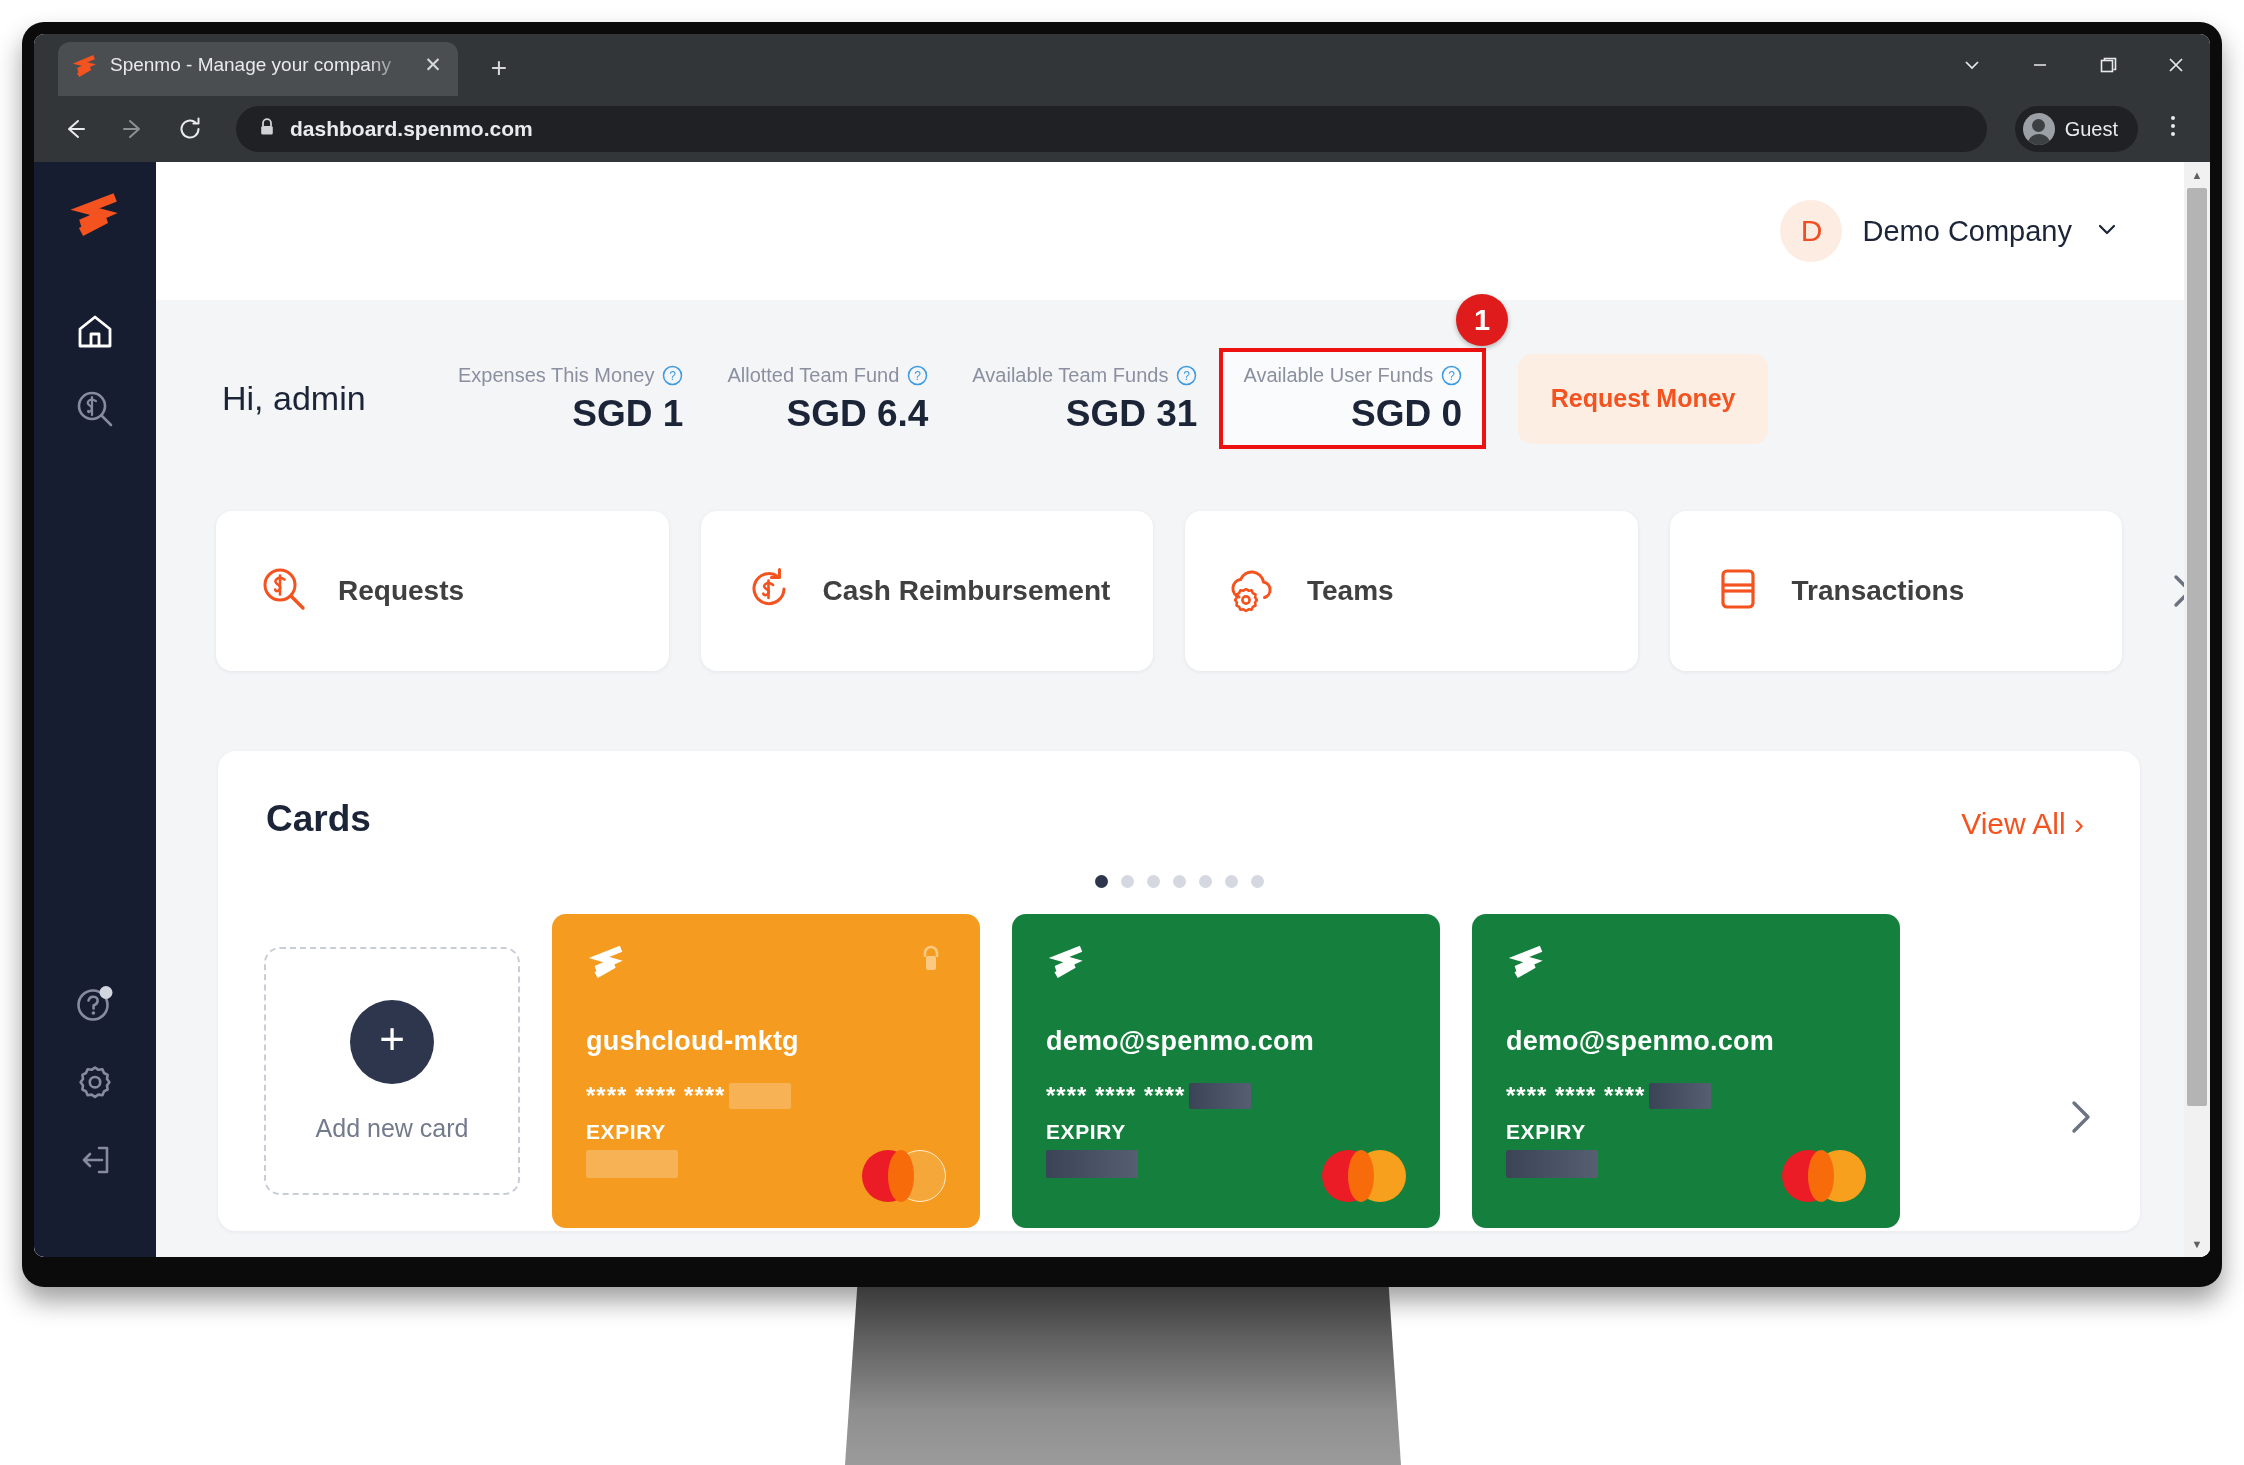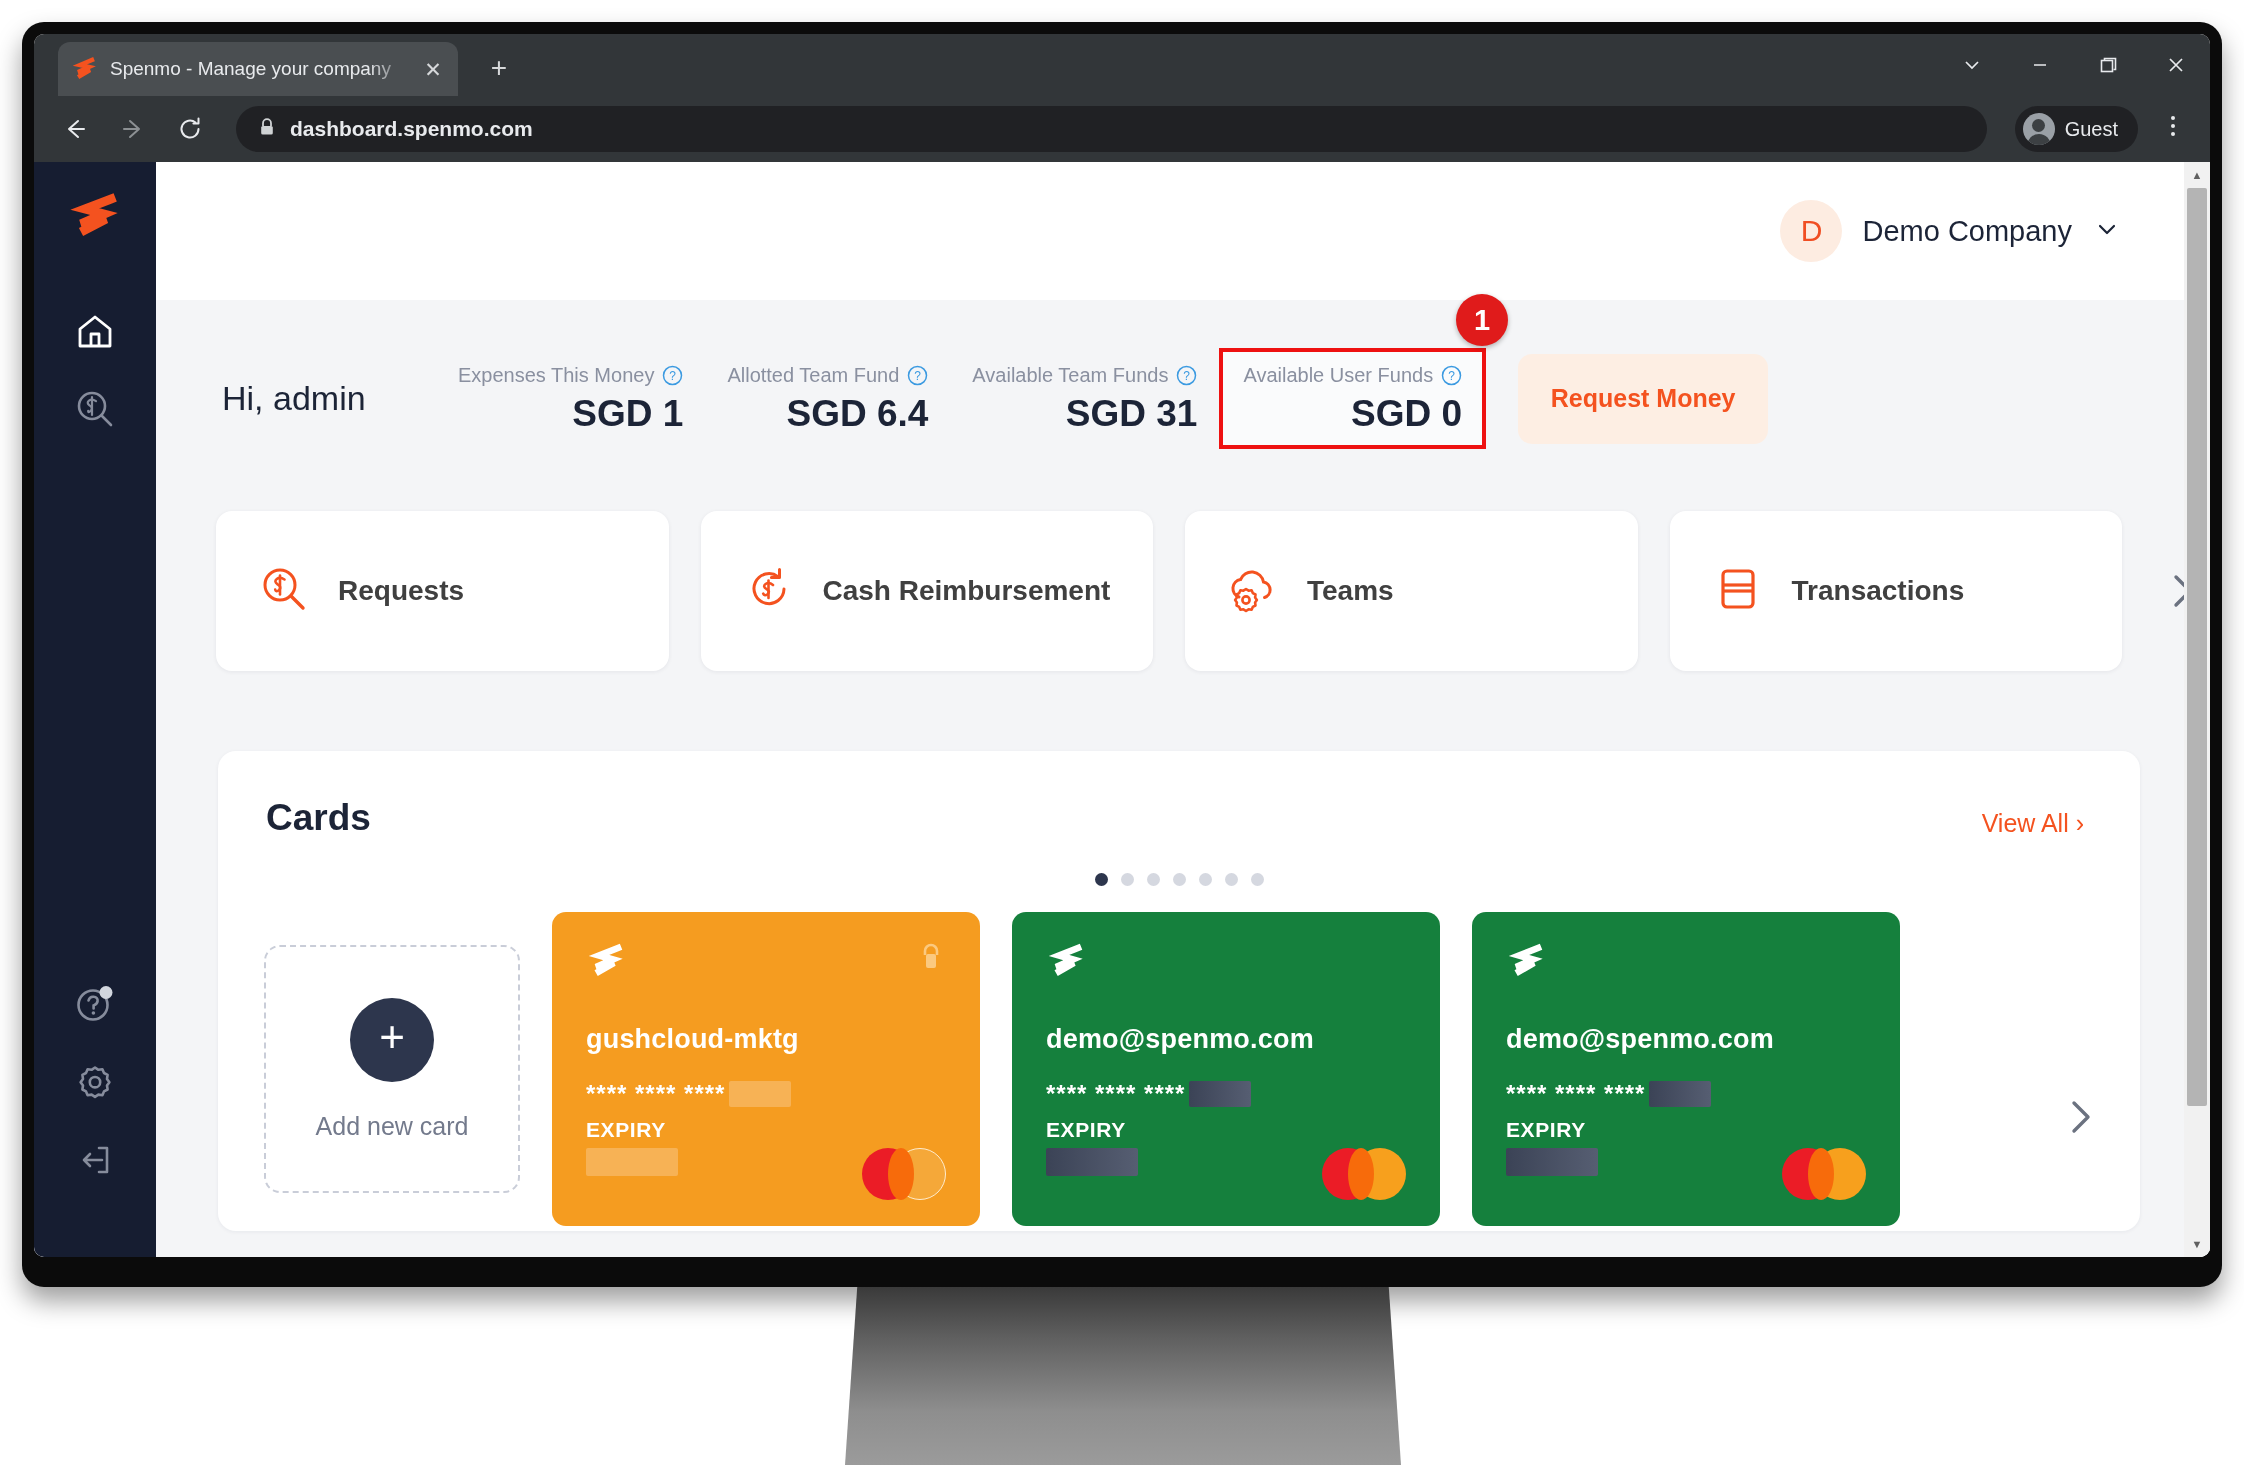--- a/index.html
+++ b/index.html
@@ -39,22 +39,22 @@
   #browser-tabstrip {
     position: relative;
     height: 62px;
     background: #323639;
   }
   #tab {
     position: absolute; left: 24px; top: 8px;
     width: 400px; height: 54px;
     background: #4a4e51;
     border-radius: 12px 12px 0 0;
-    display: flex; align-items: center;
-    padding: 0 14px;
+    display: flex; 
+    padding: 12px 14px;
     gap: 12px;
   }
   #tab .favicon { width: 26px; height: 26px; flex: 0 0 26px; position: relative; }
   #tab .tab-title {
     flex: 1 1 auto;
     color: #e8eaed; font-size: 19px;
     white-space: nowrap; overflow: hidden;
     -webkit-mask-image: linear-gradient(90deg,#000 86%,transparent 100%);
     mask-image: linear-gradient(90deg,#000 86%,transparent 100%);
   }
@@ -227,21 +227,21 @@
     padding: 46px 0 0 0;
     position: relative;
     box-shadow: 0 1px 4px rgba(25,35,60,0.06);
     min-height: 480px;
   }
   #cards-header {
     display: flex; align-items: center; justify-content: space-between;
     padding: 0 56px 0 48px;
   }
   #cards-title { font-size: 37px; color: #1c2437; }
-  #cards-view-all { font-size: 25px; color: #f4521f; margin-top: 10px; }
+  #cards-view-all { font-size: 30px; color: #f4521f; margin-top: 10px; }
   #carousel-dots {
     display: flex; justify-content: center; gap: 13px;
     margin-top: 34px;
   }
   #carousel-dots .dot { width: 13px; height: 13px; border-radius: 50%; background: #d5d8e0; }
   #carousel-dots .dot.active { background: #2d364d; }
 
   #cards-row {
     display: flex; align-items: center;
     gap: 32px; padding: 26px 0 0 46px;

